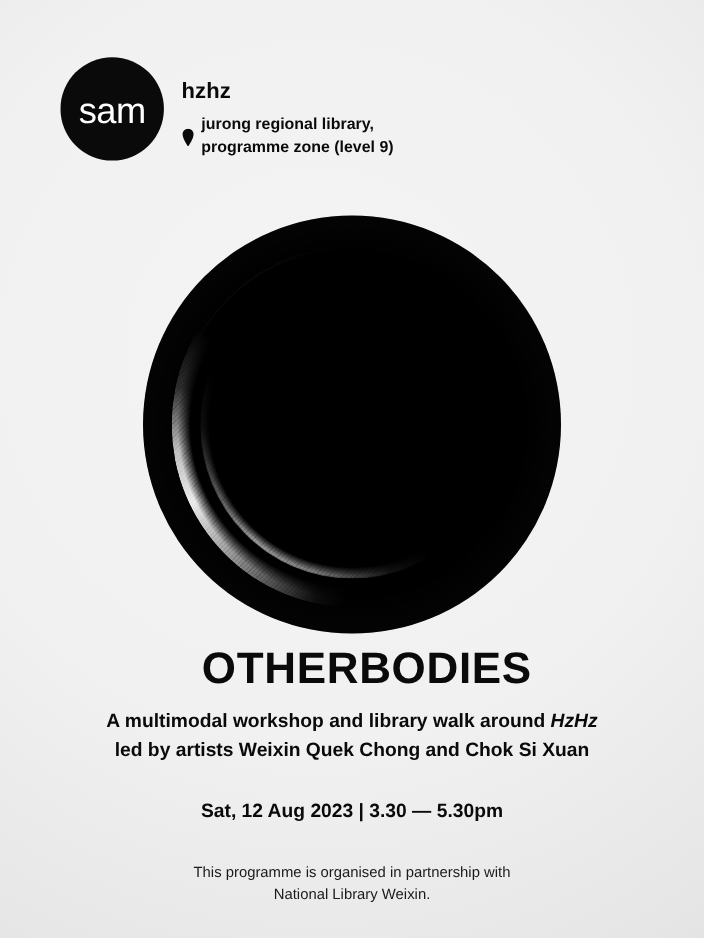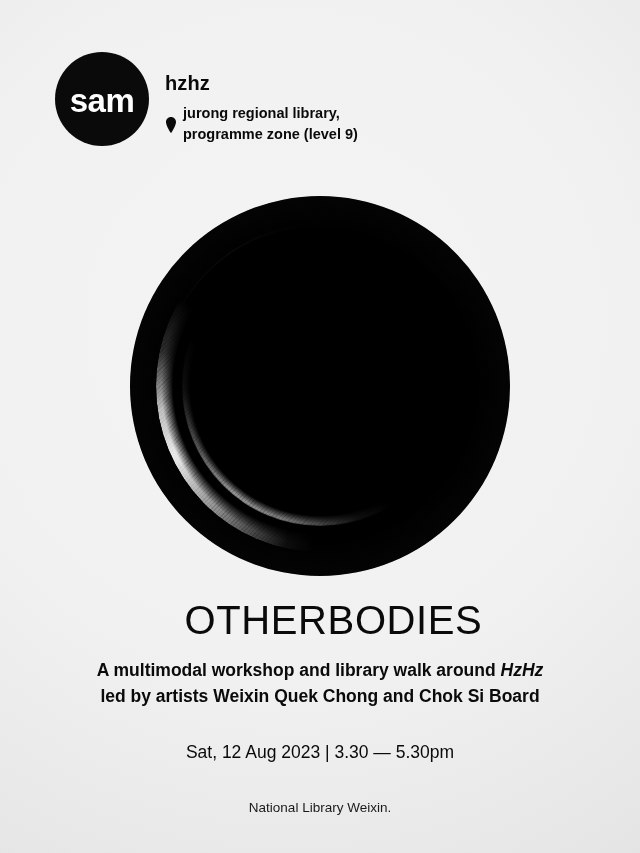--- a/index.html
+++ b/index.html
@@ -35,21 +35,21 @@
     border-radius: 50%;
     background: #0a0a0a;
     display: flex;
     align-items: center;
     justify-content: center;
     flex: 0 0 auto;
   }
   .sam-badge .sam-text {
     color: #ffffff;
     font-size: 33px;
-    font-weight: 700;
+    font-weight: 400;
     letter-spacing: -0.5px;
     line-height: 1;
     font-family: "Liberation Sans", sans-serif;
     transform: translateY(1px);
   }
   .header-text {
     margin-left: 16px;
     padding-top: 20px;
     color: #0a0a0a;
   }
@@ -188,39 +188,39 @@
   .text-block {
     position: absolute;
     left: 0;
     right: 0;
     top: 582px;
     text-align: center;
     color: #0a0a0a;
   }
   .title {
     font-size: 40px;
-    font-weight: 400;
+    font-weight: 700;
     letter-spacing: 0.6px;
     line-height: 1.1;
-    margin: 16px;
+    margin: 4px;
     padding-left: 27px;
   }
   .subtitle {
     margin-top: 13px;
     font-size: 17.5px;
     font-weight: 700;
     line-height: 1.47;
   }
   .subtitle em {
     font-style: italic;
   }
   .details {
     margin-top: 29px;
     font-size: 17.5px;
-    font-weight: 400;
+    font-weight: 700;
     line-height: 1.62;
   }
   .footer {
     margin-top: 31px;
     font-size: 13.5px;
     font-weight: 400;
     line-height: 1.5;
     color: #1a1a1a;
   }
 </style>
@@ -259,23 +259,24 @@
       <div class="grain"></div>
     </div>
   </div>
 
   <div class="text-block">
     <div class="title">OTHERBODIES</div>
     <div class="subtitle">
       <div>
         <span>A multimodal workshop and library walk around </span><em>HzHz</em>
       </div>
-      <div>led by artists Weixin Quek Chong and Chok Si Board</div>
+      <div>led by artists Weixin Quek Chong and Chok Si Xuan</div>
     </div>
     <div class="details">
       <div>Sat, 12 Aug 2023 | 3.30 — 5.30pm</div>
     </div>
     <div class="footer">
+      <div>This programme is organised in partnership with</div>
       <div>National Library Weixin.</div>
     </div>
   </div>
 
 </div>
 
 </body></html>

